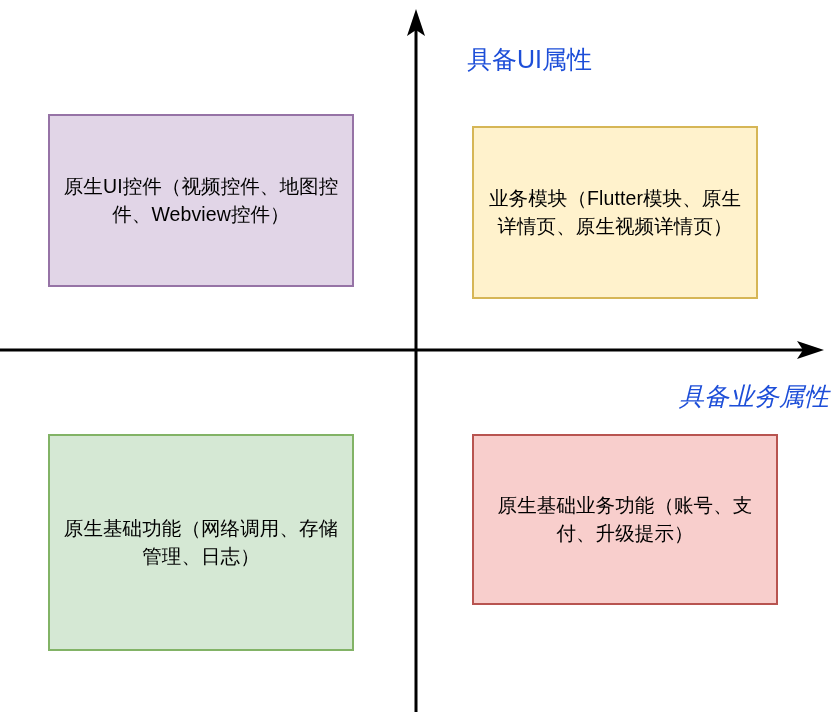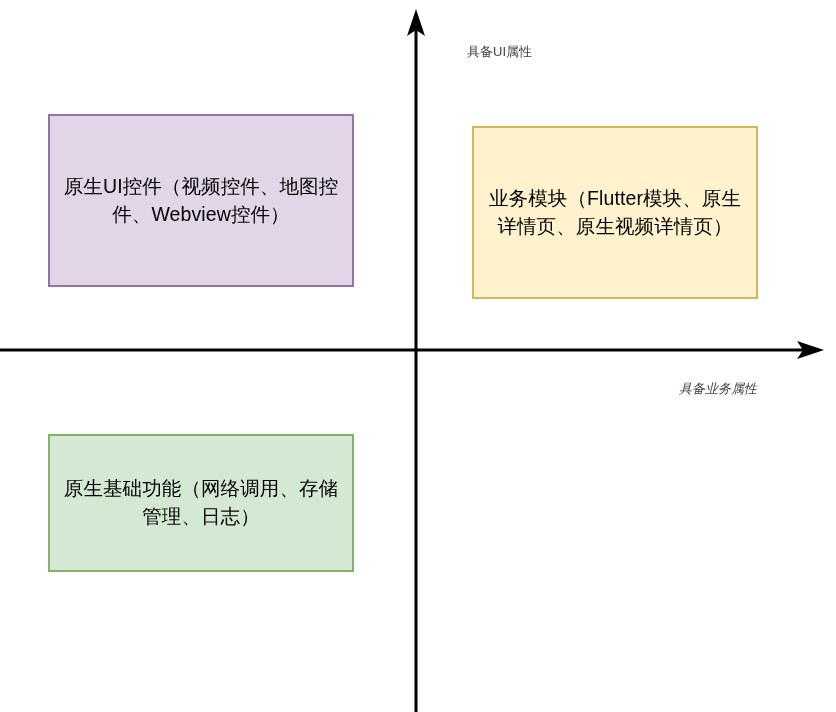--- a/index.html
+++ b/index.html
@@ -24,22 +24,22 @@
     left: 0;
     top: 0;
     width: 836px;
     height: 712px;
     pointer-events: none;
   }
 
   
   .axis-label {
     position: absolute;
-    font-size: 13px;
-    color: #404040;
+    font-size: 25px;
+    color: #1d4ed8;
     white-space: nowrap;
     line-height: 1.2;
   }
   #label-top      { left: 467px; top: 44px; }
   #label-bottom   { left: 467px; top: 663px; }
   #label-left     { left: 18px;  top: 381px; }
   #label-right    { left: 679px; top: 381px; font-style: italic; }
 
   
   .quad-box {
@@ -62,21 +62,21 @@
 
   #box-top-left {
     left: 48px;  top: 114px;  width: 306px; height: 173px;
     background: #E1D5E7; border-color: #9673A6;
   }
   #box-top-right {
     left: 472px; top: 126px;  width: 286px; height: 173px;
     background: #FFF2CC; border-color: #D6B656;
   }
   #box-bottom-left {
-    left: 48px;  top: 434px;  width: 306px; height: 138px;
+    left: 48px;  top: 434px;  width: 306px; height: 217px;
     background: #D5E8D4; border-color: #82B366;
   }
   #box-bottom-right {
     left: 472px; top: 434px;  width: 306px; height: 171px;
     background: #F8CECC; border-color: #B85450;
   }
 </style>
 </head>
 <body>
 
@@ -104,14 +104,17 @@
   </div>
 
   <div class="quad-box" id="box-top-right" style="background: rgb(255, 242, 204); border-color: rgb(214, 182, 86);">
     <span class="quad-text">业务模块（Flutter模块、原生详情页、原生视频详情页）</span>
   </div>
 
   <div class="quad-box" id="box-bottom-left" style="background: rgb(213, 232, 212); border-color: rgb(130, 179, 102);">
     <span class="quad-text">原生基础功能（网络调用、存储管理、日志）</span>
   </div>
 
+  <div class="quad-box" id="box-bottom-right" style="background: rgb(248, 206, 204); border-color: rgb(184, 84, 80);">
+    <span class="quad-text">原生基础业务功能（账号、支付、升级提示）</span>
+  </div>
 
 </div>
 
 </body></html>

